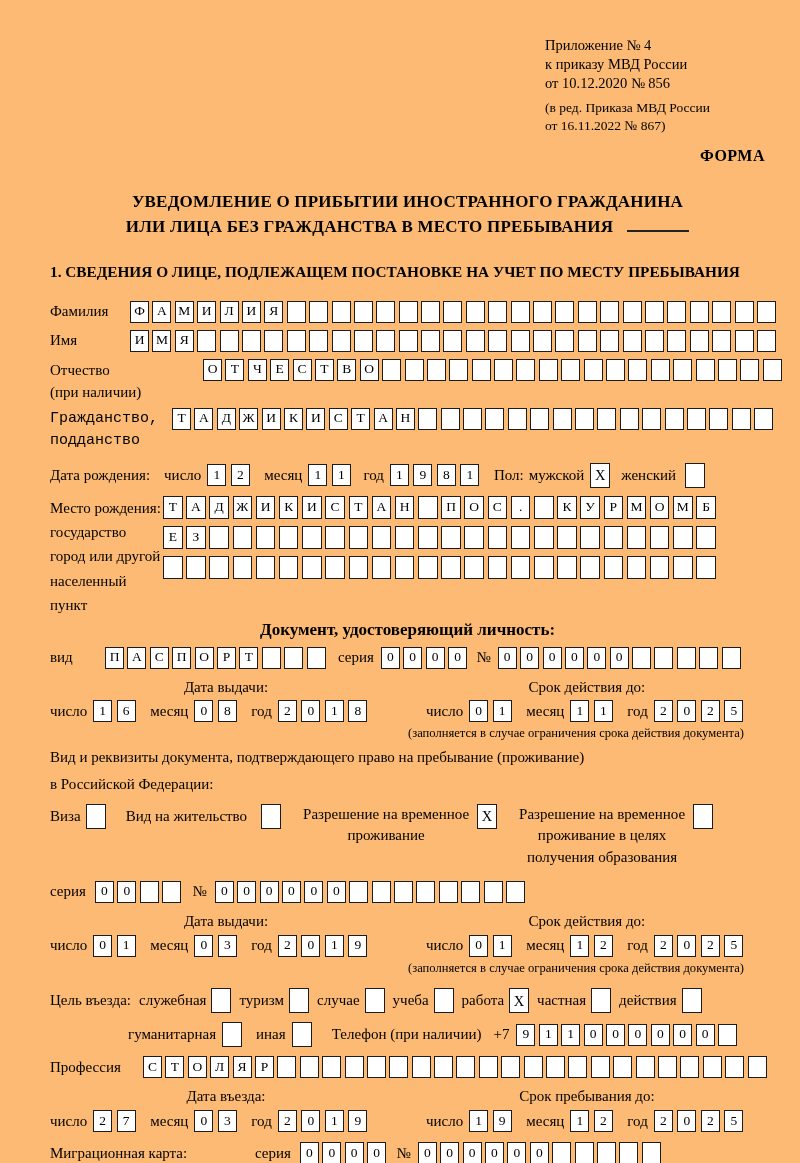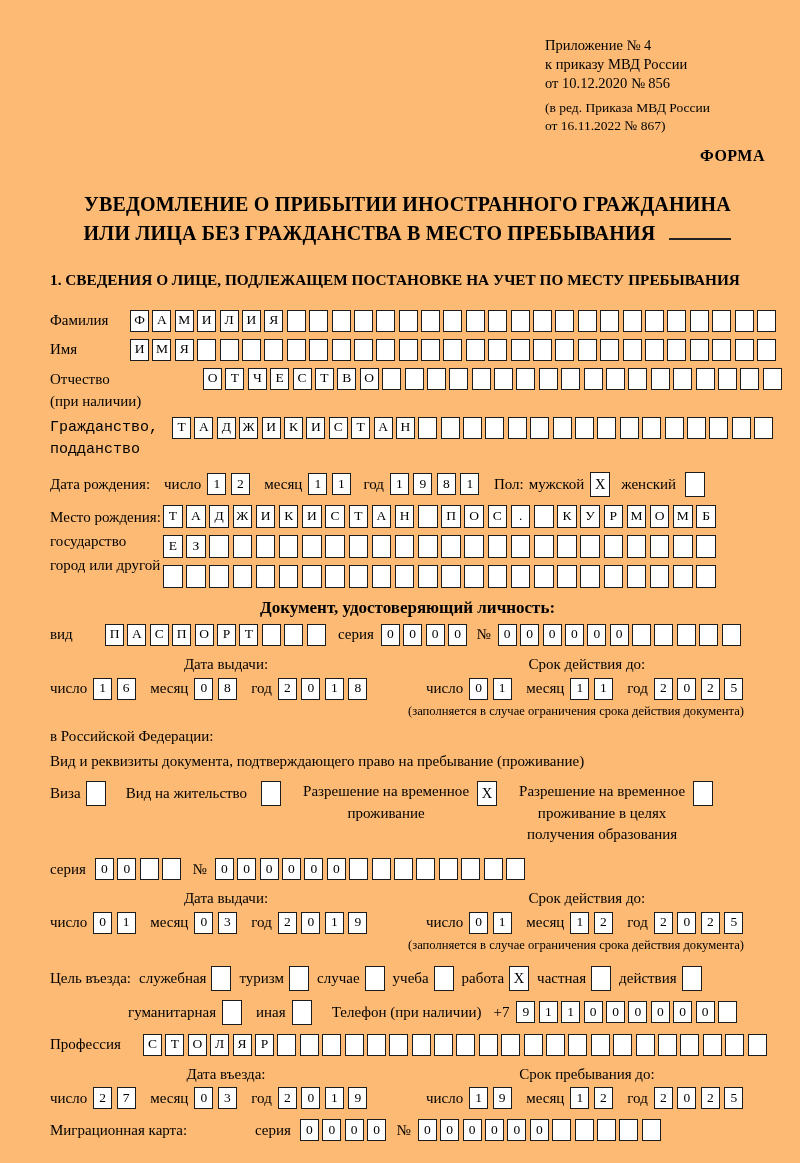--- a/index.html
+++ b/index.html
@@ -8,21 +8,21 @@
     background:#fdba74;color:#000;
     padding:36px 35px 0 50px;
     font-family:"Liberation Serif","DejaVu Serif",serif;
     font-size:15px;line-height:1.25;overflow:hidden;
   }
   
   .hdr{margin-left:495px;width:225px;font-size:14.5px;line-height:1.32;}
   .hdr .edit{font-size:13.5px;margin-top:6px;line-height:1.3;}
   .forma{text-align:right;font-weight:bold;font-size:16px;margin-top:12px;letter-spacing:.5px;}
   
-  .title{text-align:center;font-weight:bold;font-size:20px;margin-top:24px;line-height:1.45;letter-spacing:.2px;}
+  .title{text-align:center;font-weight:bold;font-size:17px;margin-top:24px;line-height:1.45;letter-spacing:.2px;}
   .blankline{display:inline-block;width:62px;border-bottom:2.2px solid #222;height:1px;margin-left:14px;}
   .sec1{font-weight:bold;font-size:15.3px;margin-top:22px;}
   
   .frow{display:flex;align-items:center;margin-top:7px;}
   .frow.top{align-items:flex-start;}
   .flabel{flex:none;}
   .lbl2{flex:none;line-height:1.5;}
   .cells{display:flex;flex:none;}
   .cell{
     box-sizing:border-box;flex:none;width:19px;height:22px;margin-right:3.4px;
@@ -253,20 +253,21 @@
     <span class="cbox" style="margin-left:6px;">X</span>
     <span class="flabel" style="margin-left:11px;">женский</span>
     <span class="cbox" style="margin-left:9px;"></span>
   </div>
 
   <div class="mlblock">
     <span class="mlabels" style="width:113px;">
       <div>Место рождения:</div>
       <div>государство</div>
       <div>город или другой</div>
+      <div>населенный пункт</div>
     </span>
     <span class="mrows">
       <span class="cells cells-lg">
           <span class="cell">Т</span>
           <span class="cell">А</span>
           <span class="cell">Д</span>
           <span class="cell">Ж</span>
           <span class="cell">И</span>
           <span class="cell">К</span>
           <span class="cell">И</span>
@@ -422,22 +423,22 @@
             <span class="cell">2</span>
             <span class="cell">0</span>
             <span class="cell">2</span>
             <span class="cell">5</span>
           </span>
       </div>
       <div class="dnote">(заполняется в случае ограничения срока действия документа)</div>
     </div>
   </div>
 
+  <div class="introline" style="margin-top:6px;">Вид и реквизиты документа, подтверждающего право на пребывание (проживание)</div>
   <div class="introline">в Российской Федерации:</div>
-  <div class="introline" style="margin-top:6px;">Вид и реквизиты документа, подтверждающего право на пребывание (проживание)</div>
 
   <div class="optrow">
     <span class="optgrp">
       <span>Виза</span>
       <span class="cbox" style="margin-left:5px;"></span>
     </span>
     <span class="optgrp" style="margin-left:20px;">
       <span>Вид на жительство</span>
       <span class="cbox" style="margin-left:14px;"></span>
     </span>

